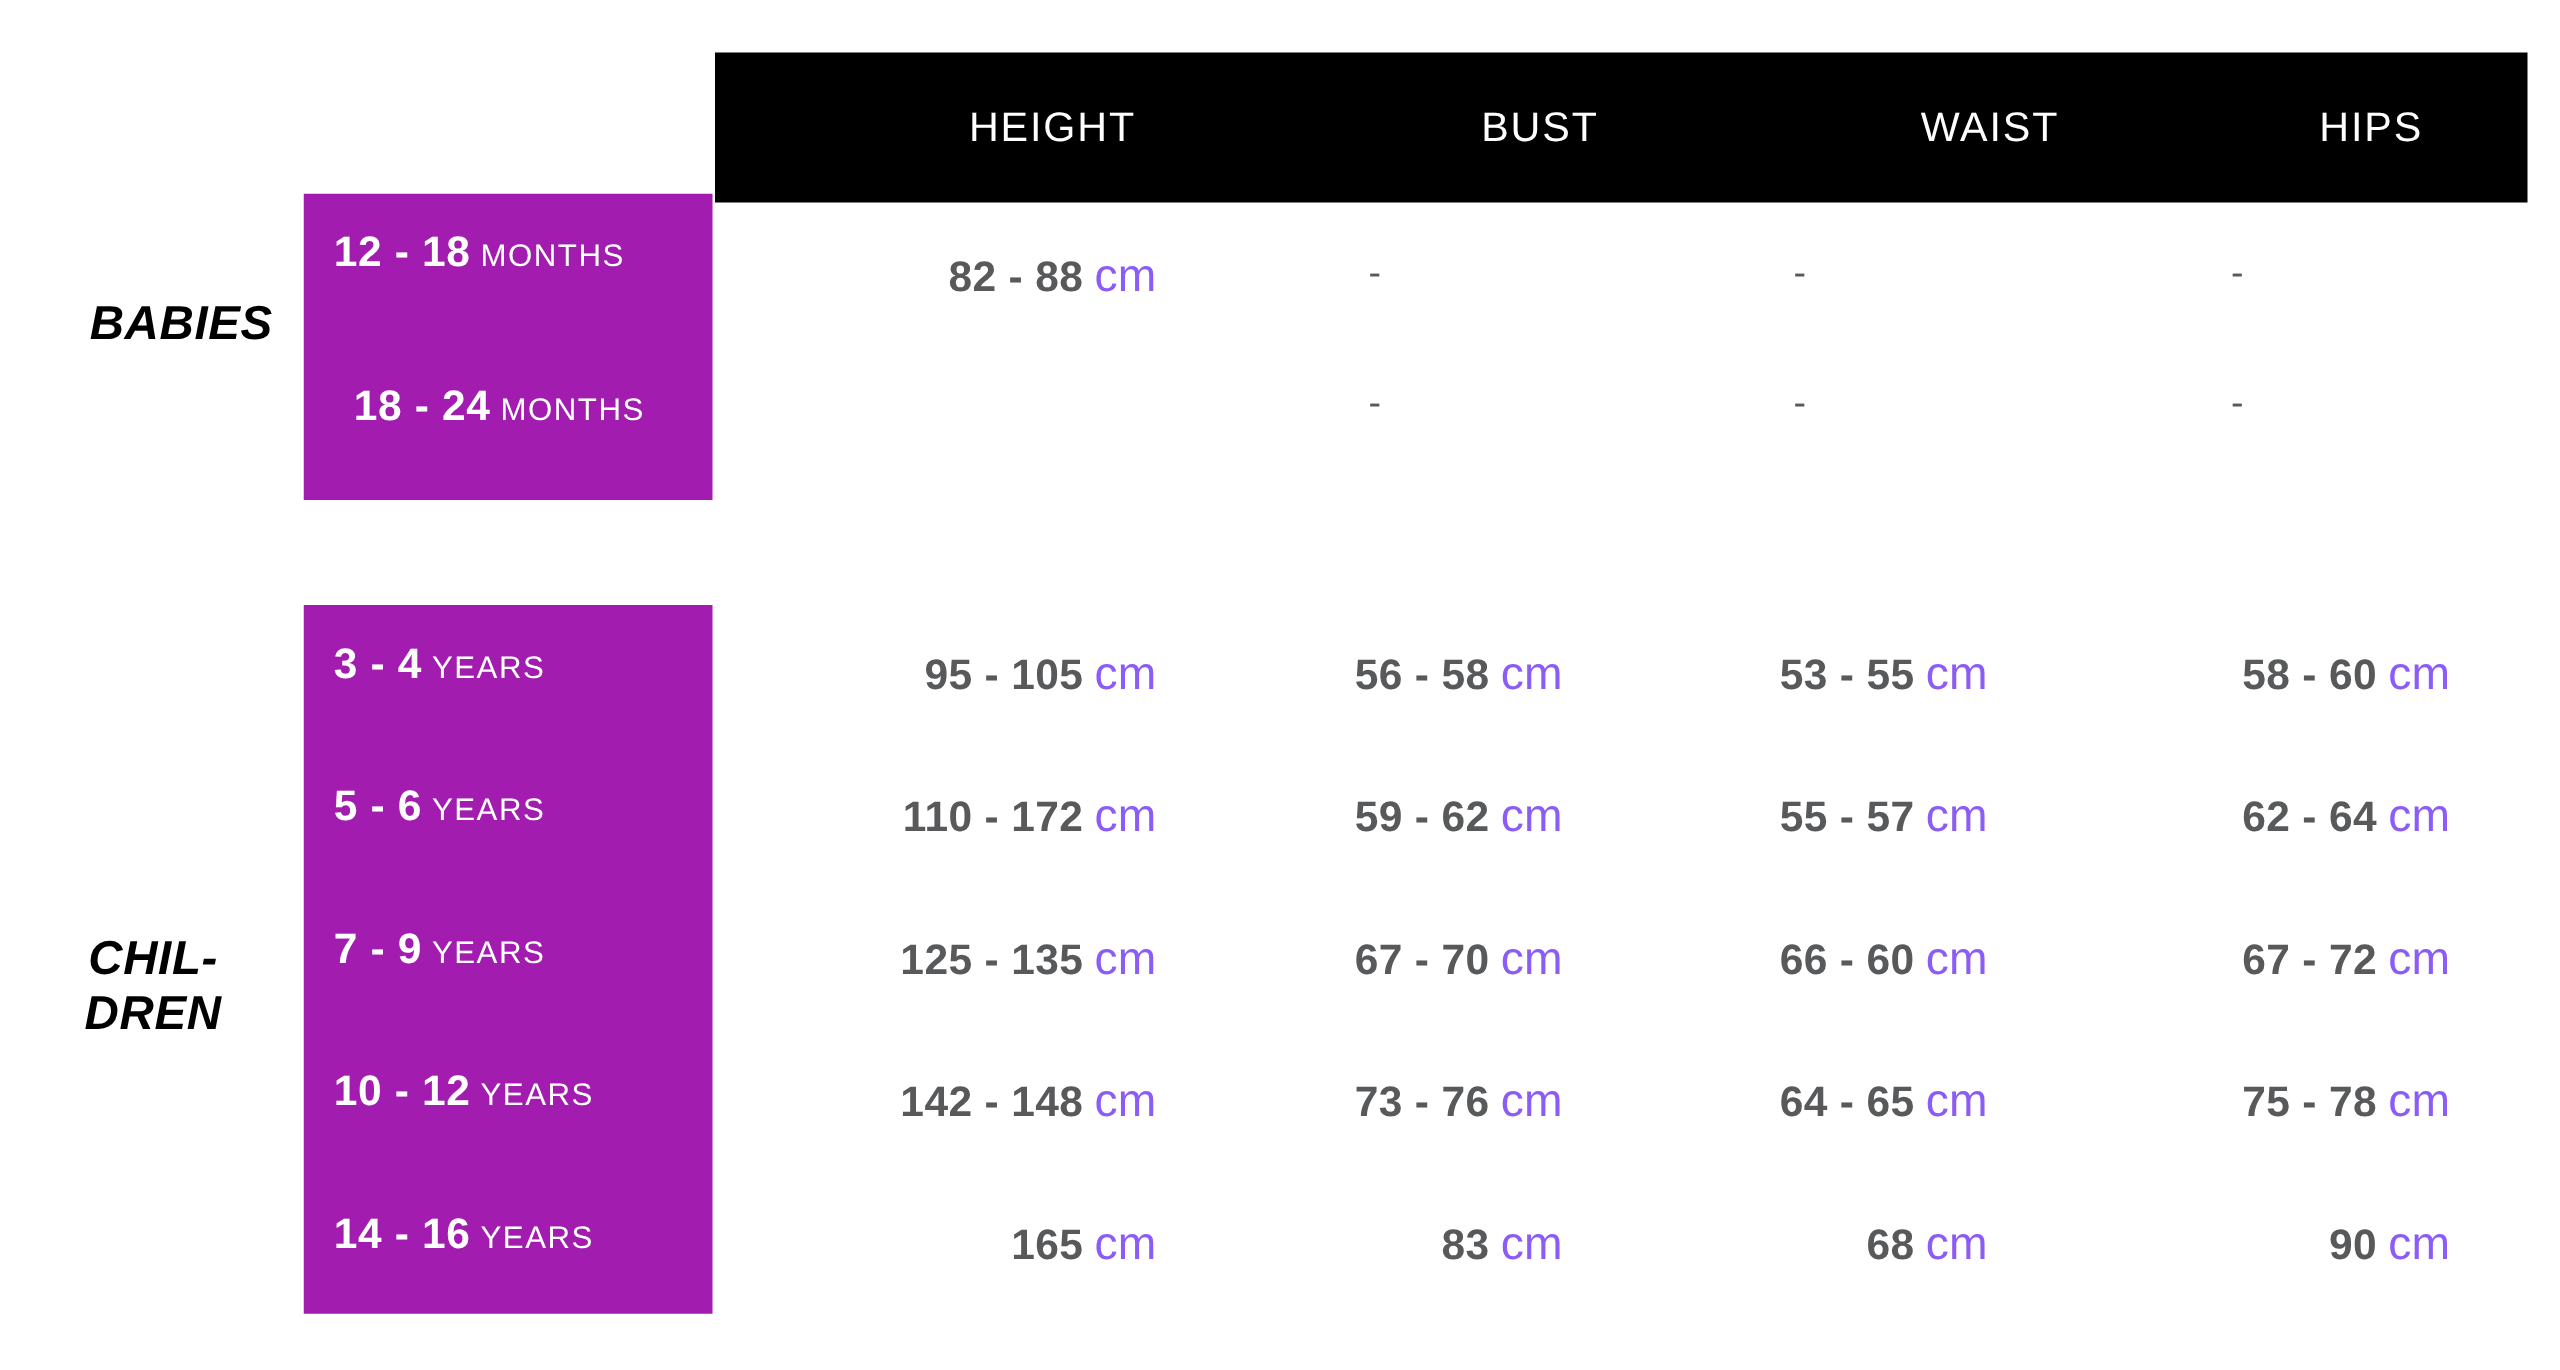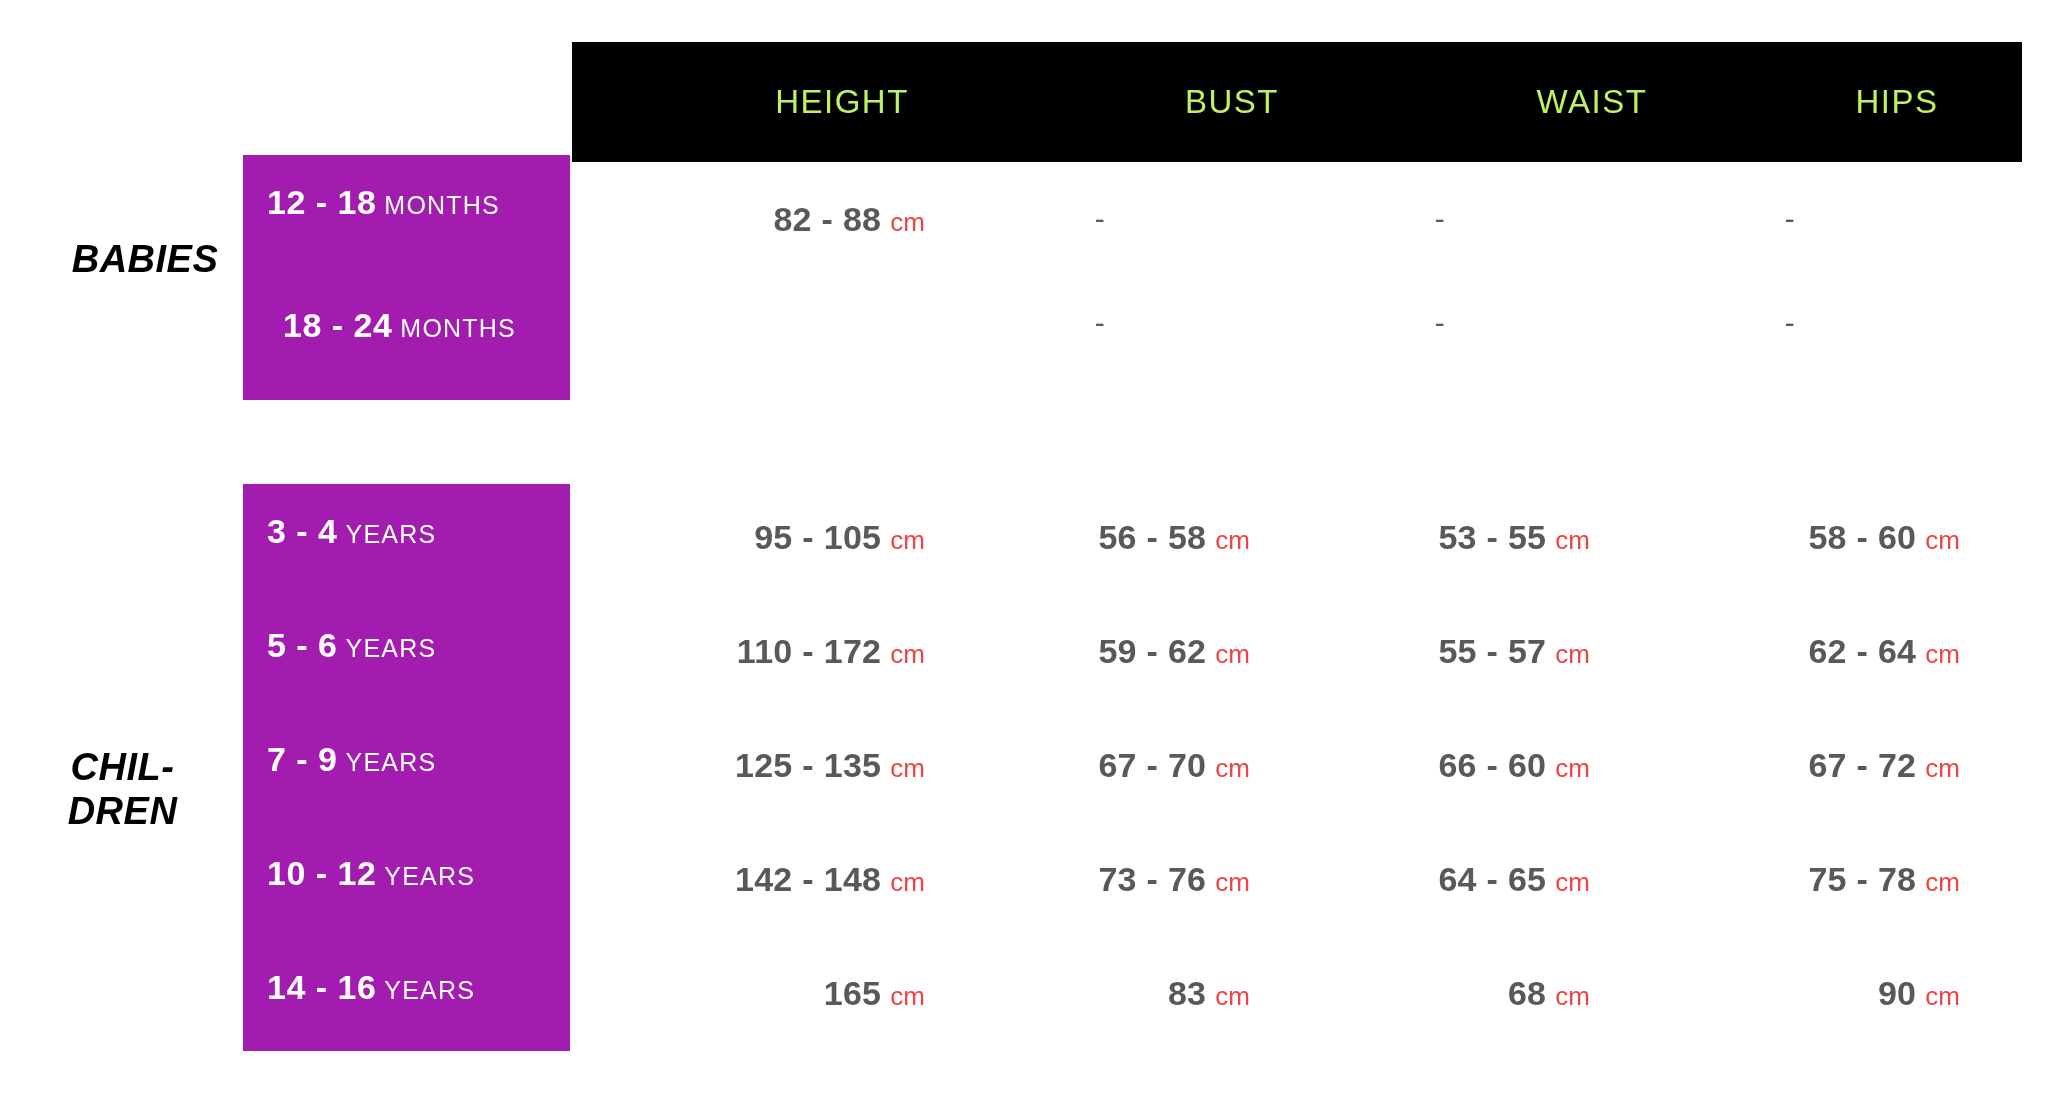--- a/index.html
+++ b/index.html
@@ -30,21 +30,21 @@
     top: 42px;
     width: 1450px;
     height: 120px;
     background: #000000;
   }
   .header-cell {
     position: absolute;
     top: 0;
     height: 87px;
     line-height: 120px;
-    color: #bef264;
+    color: #ffffff;
     font-size: 33px;
     letter-spacing: 1.5px;
     text-align: center;
     font-weight: 400;
   }
   .hc-height { left: 60px;  width: 420px; }
   .hc-bust   { left: 480px; width: 360px; }
   .hc-waist  { left: 840px; width: 360px; }
   .hc-hips   { left: 1200px;width: 250px; }
 
@@ -97,22 +97,22 @@
     white-space: nowrap;
   }
   .m-cell .val {
     font-weight: bold;
     font-size: 34px;
     color: #58595b;
     letter-spacing: 0.3px;
   }
   .m-cell .unit {
     font-weight: 400;
-    font-size: 26px;
-    color: #ef4444;
+    font-size: 37px;
+    color: #8b5cf6;
     margin-left: 9px;
   }
   .m-cell.dash {
     text-align: center;
   }
   .m-cell.dash .val {
     font-weight: 400;
     font-size: 30px;
     color: #5a5a5a;
   }

